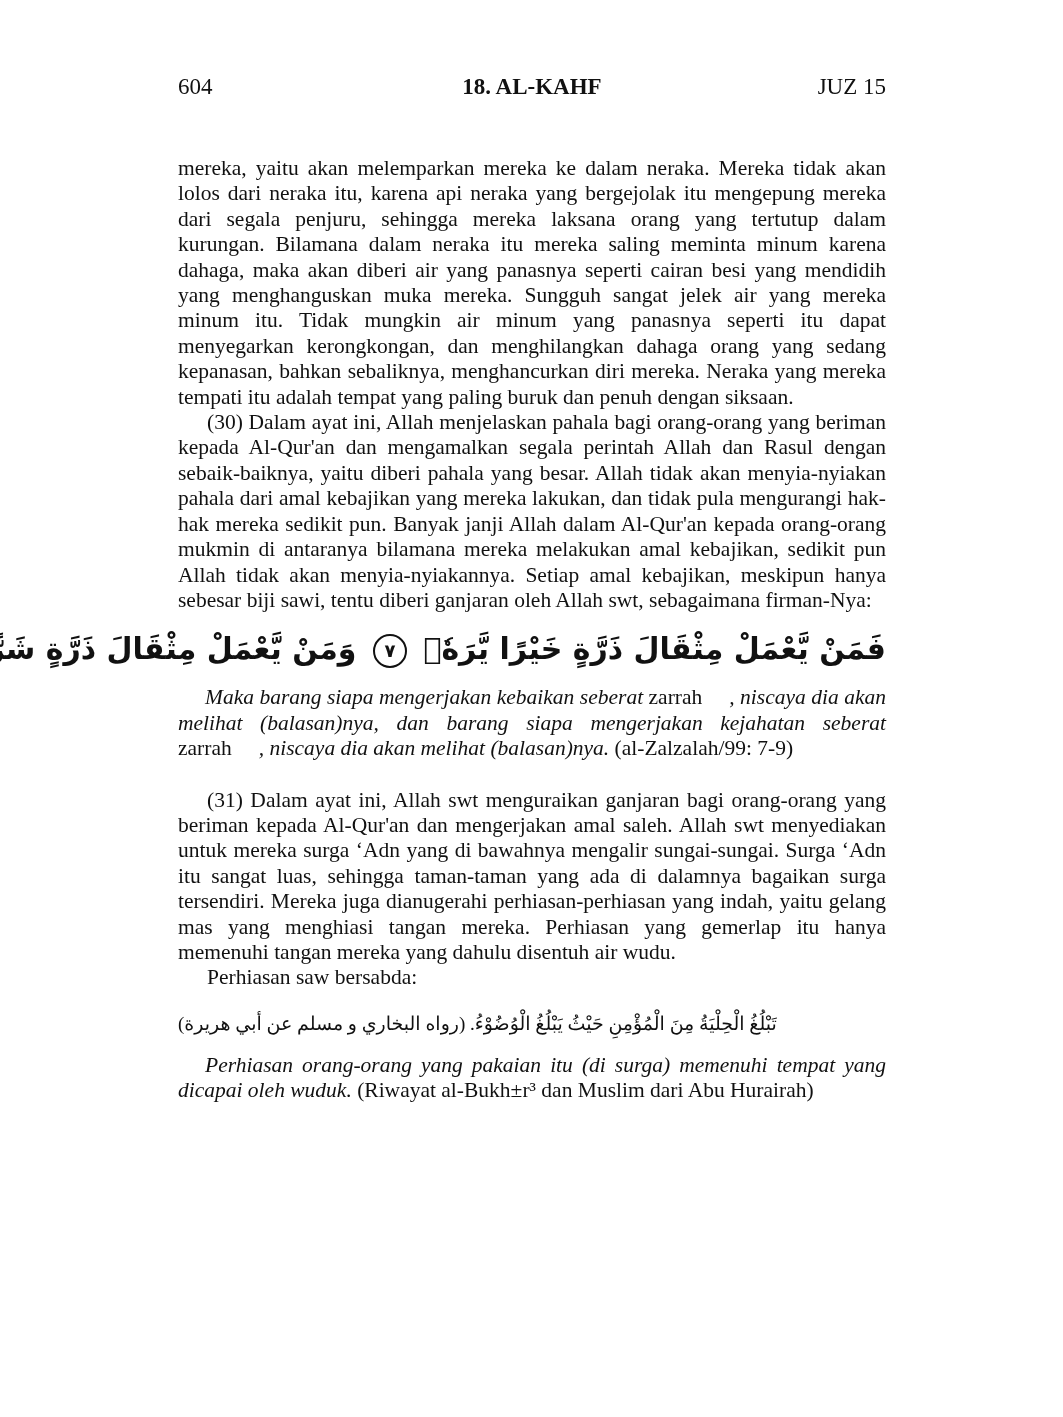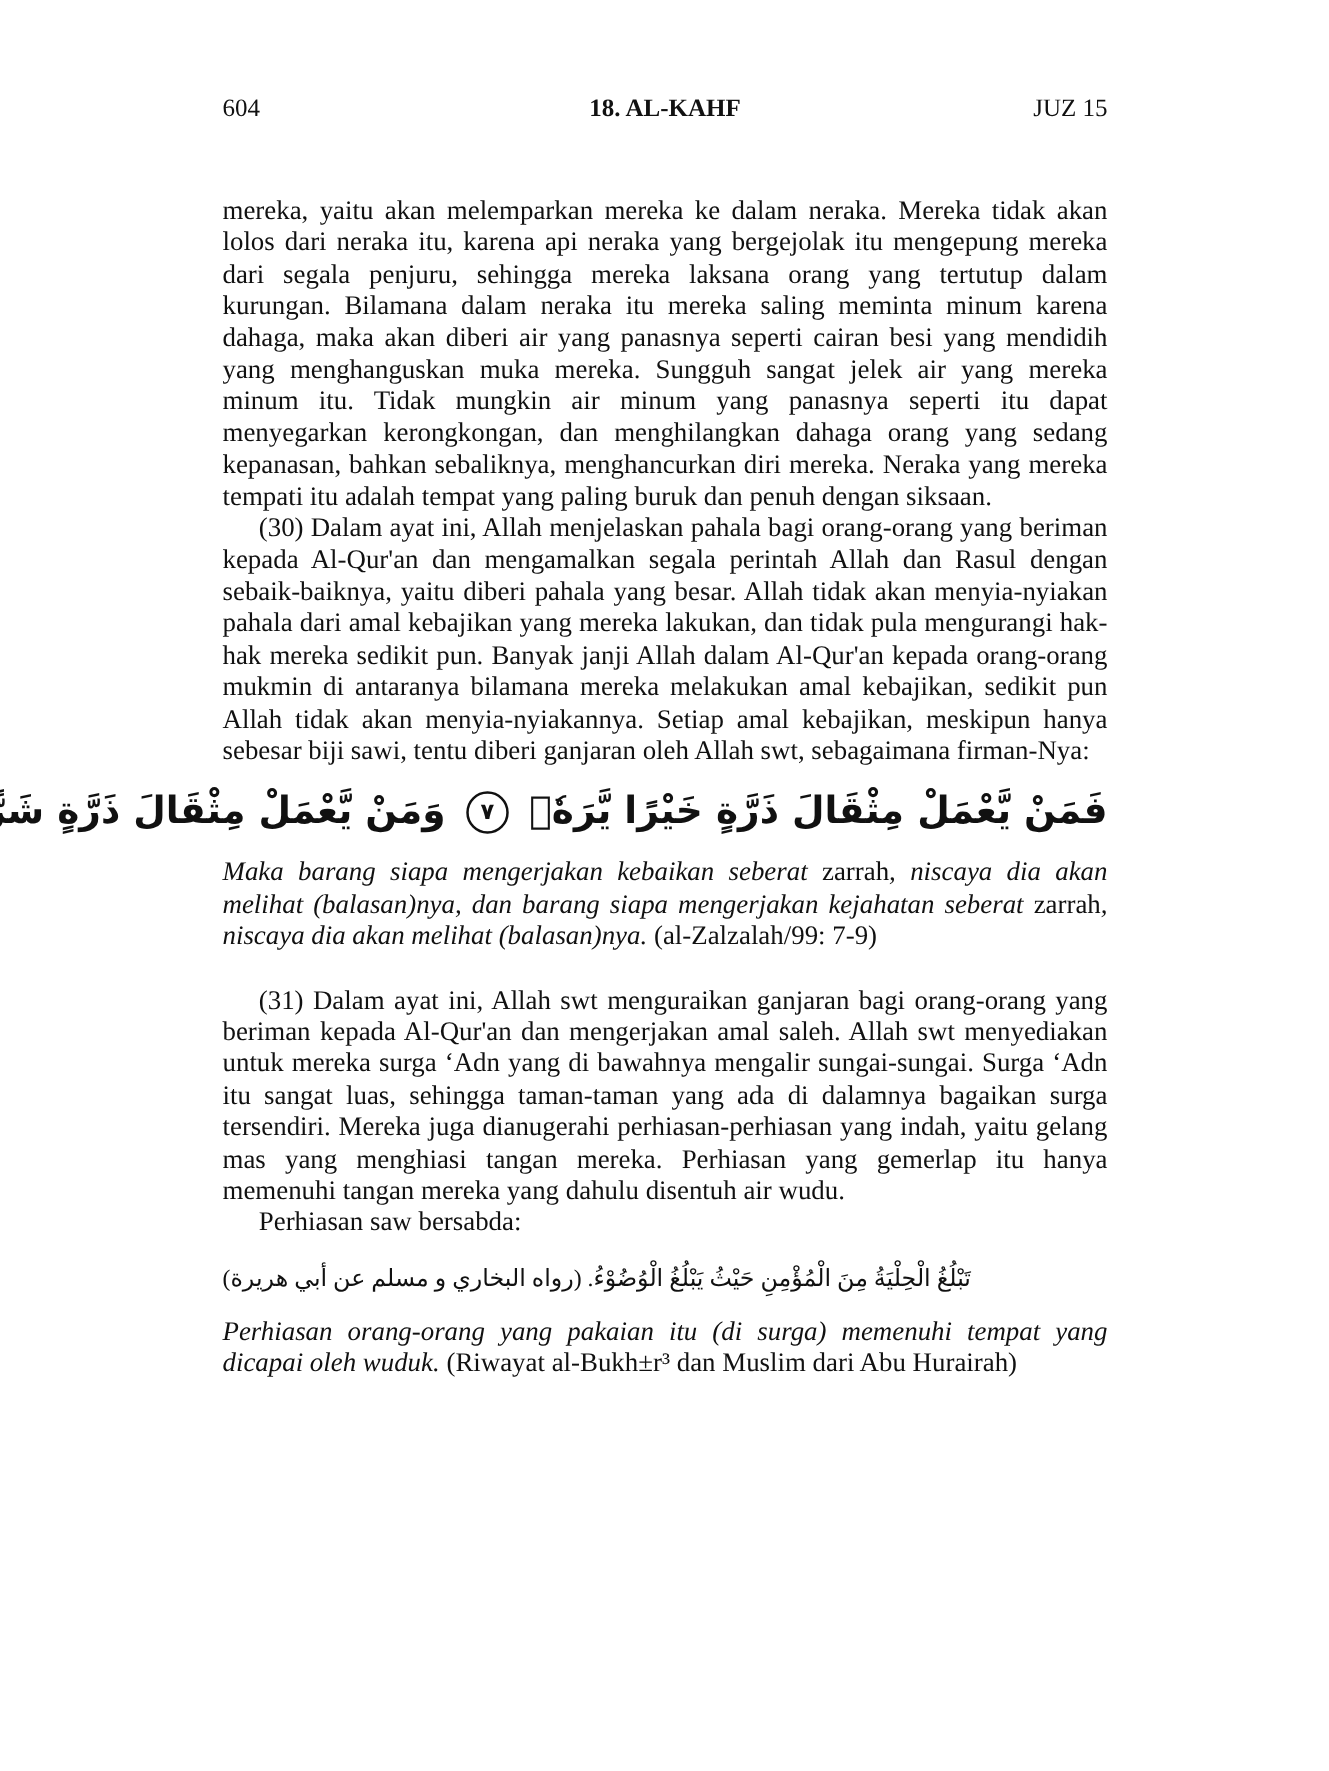--- a/index.html
+++ b/index.html
@@ -17,21 +17,21 @@
     }
     .page {
       position: absolute;
       left: 178px;
       top: 72px;
       width: 708px;
     }
     .running-head {
       position: relative;
       height: 30px;
-      font-size: 20px;
+      font-size: 23px;
       line-height: 30px;
     }
     .running-head .left { position: absolute; left: 0; top: 0; }
     .running-head .center { position: absolute; left: 0; right: 0; top: 0; text-align: center; font-weight: bold; }
     .running-head .right { position: absolute; right: 0; top: 0; }
 
     .body-text {
       margin-top: 54px;
       font-size: 21.5px;
       line-height: 25.4px;
@@ -73,21 +73,21 @@
       font-family: Liberation Serif, serif;
       font-size: 19px;
       line-height: 58px;
       margin: 4px 0 0 0;
       white-space: nowrap;
     }
     .translation {
       margin: 0;
       text-align: justify;
     }
-    .translation em { font-style: italic; }
+    .translation em { font-style: italic; margin-left: 27px; }
     .translation .upright { font-style: normal; }
   </style>
 </head>
 <body>
 
 <div class="page">
 
   <div class="running-head">
     <span class="left">604</span>
     <span class="center">18. AL-KAHF</span>

